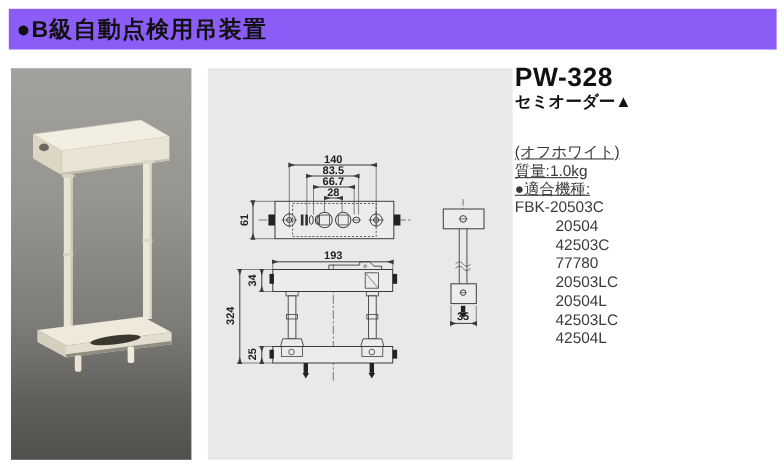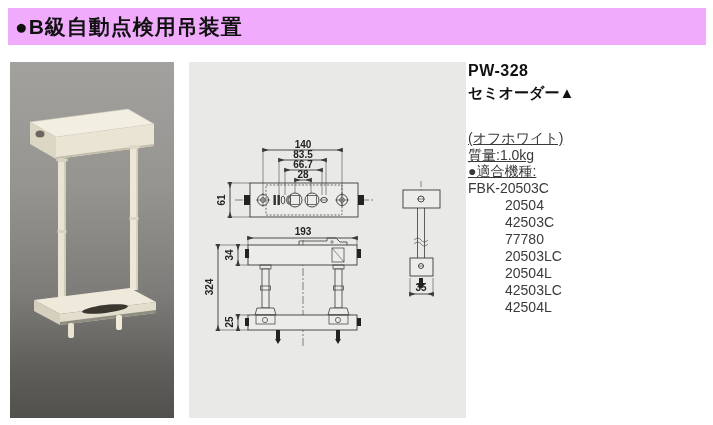--- a/index.html
+++ b/index.html
@@ -19,32 +19,32 @@
     position:absolute;left:10px;top:62px;width:164px;height:356px;
     background:linear-gradient(180deg,#a3a19e 0%,#96948f 35%,#7e7c78 65%,#615f5c 85%,#51504d 100%);
   }
   .drawing-panel{
     position:absolute;left:189px;top:62px;width:277px;height:356px;
     background:#e9e9e7;
   }
   .info-col{
     position:absolute;left:468px;top:58px;width:240px;color:#111;
   }
-  .model-name{font-size:16px;font-weight:bold;letter-spacing:0.5px;line-height:26px;}
+  .model-name{font-size:24px;font-weight:bold;letter-spacing:0.5px;line-height:26px;}
   .order-type{font-size:15px;font-weight:bold;line-height:18px;margin-bottom:28px;}
   .info-line{font-size:14px;line-height:16.5px;color:#3a3a3a;text-decoration:underline;}
   .model-list{font-size:14px;line-height:17px;color:#3a3a3a;}
   .model-line{white-space:nowrap;}
   .model-line.indent{padding-left:37px;}
   svg text{font-family:"Liberation Sans", sans-serif;}
 </style>
 </head>
 <body>
 
-<div class="section-header" style="background: #f0abfc;">
+<div class="section-header" style="background: #8b5cf6;">
   <span class="title">●B級自動点検用吊装置</span>
 </div>
 
 <div class="photo-panel">
   <svg width="164" height="356" viewBox="0 0 164 356">
 
     <rect x="48" y="97" width="8" height="144" fill="#e8e3d2"></rect>
     <rect x="54.2" y="97" width="1.8" height="144" fill="#cfc9b7"></rect>
     <rect x="47.5" y="168" width="9" height="3" fill="#d8d3c1"></rect>
     <rect x="120" y="84" width="8" height="144" fill="#ece7d7"></rect>

